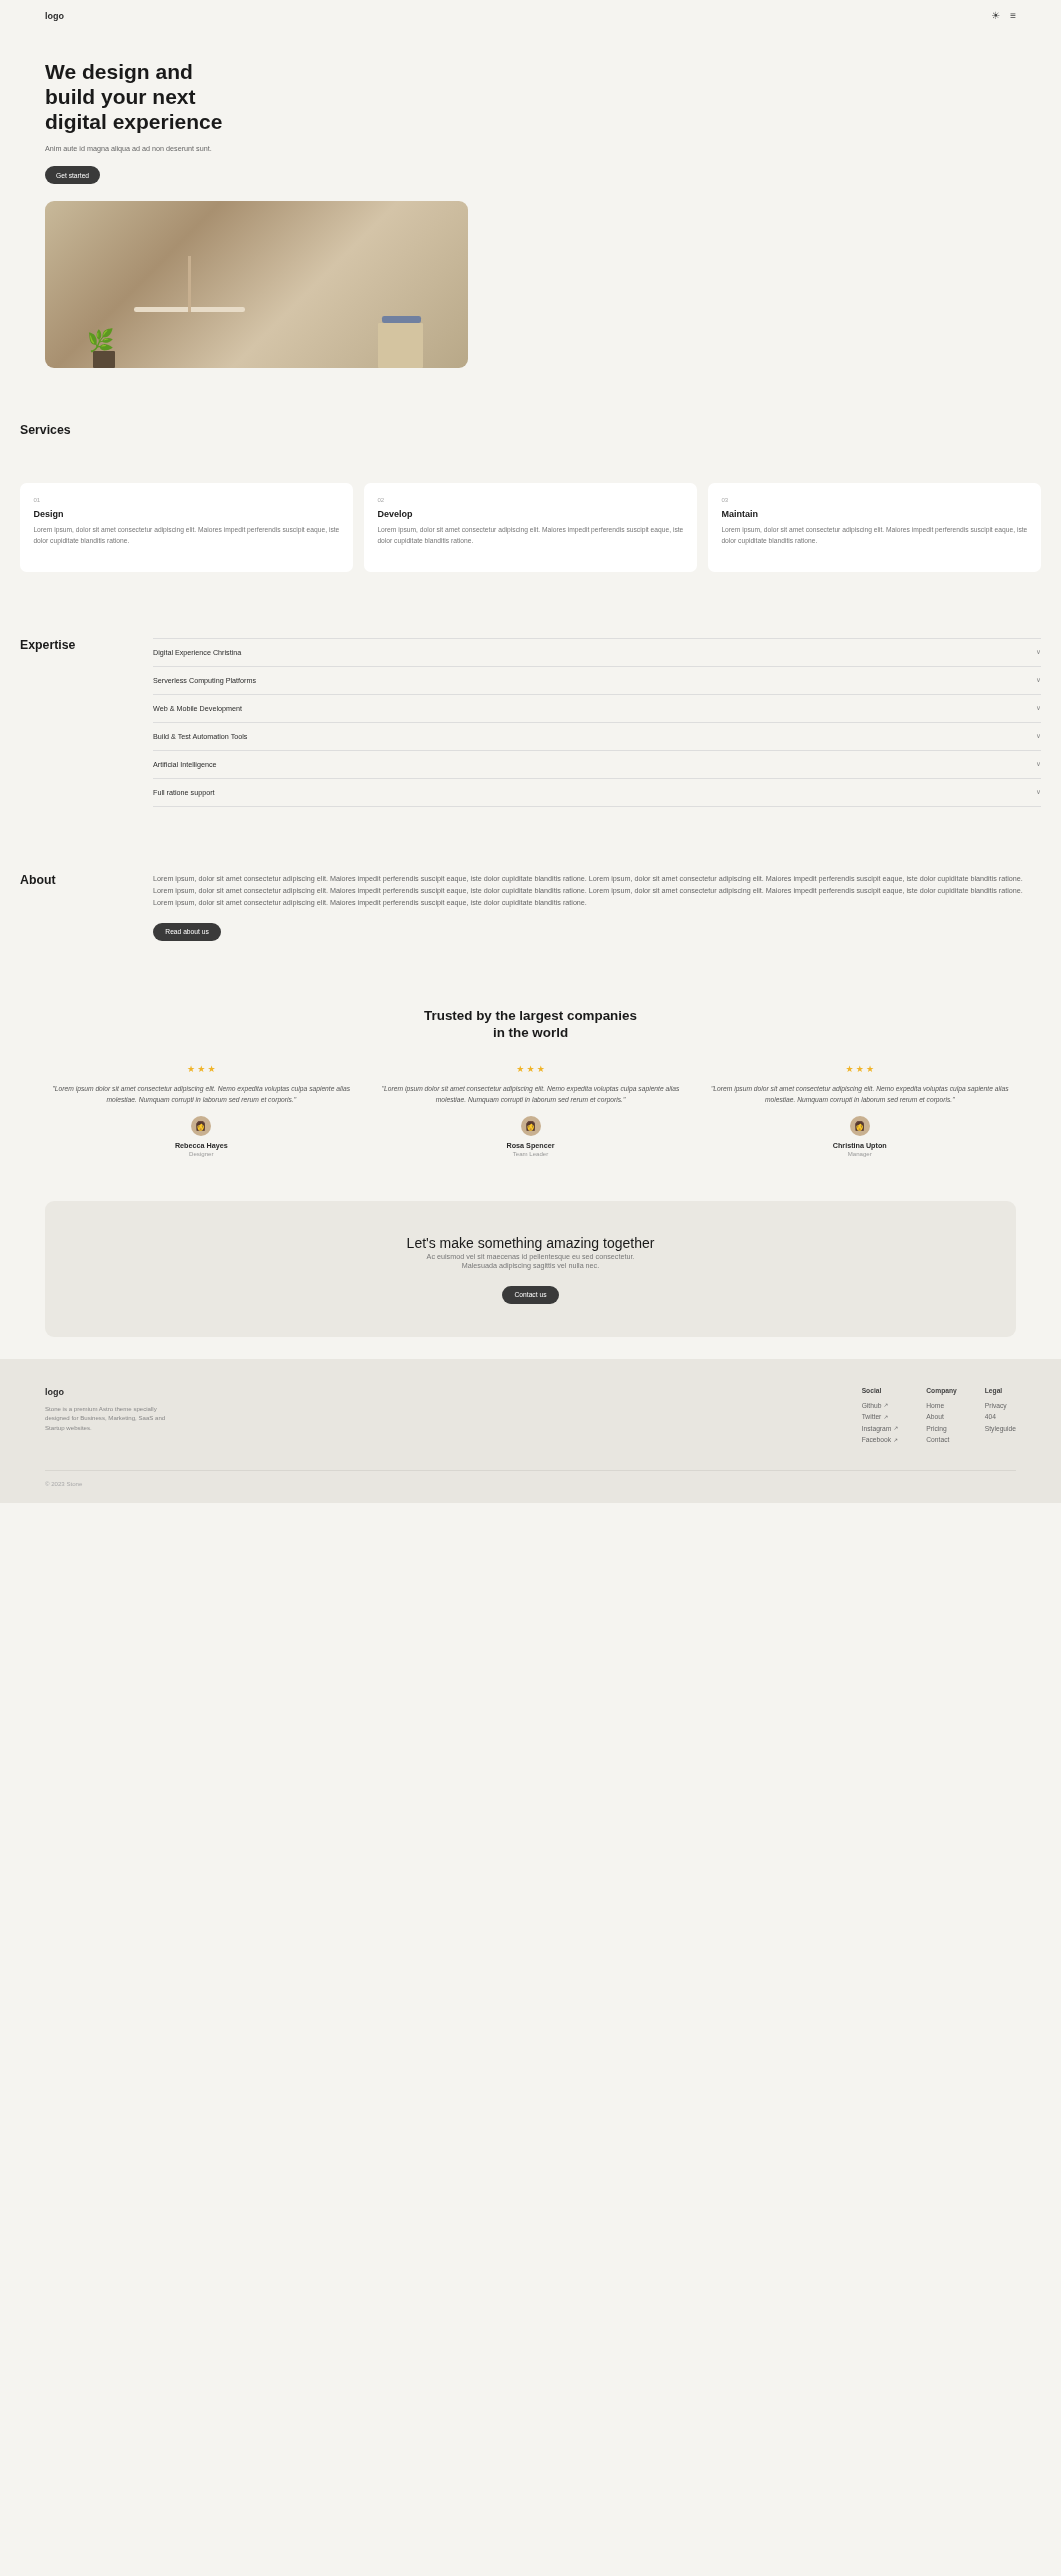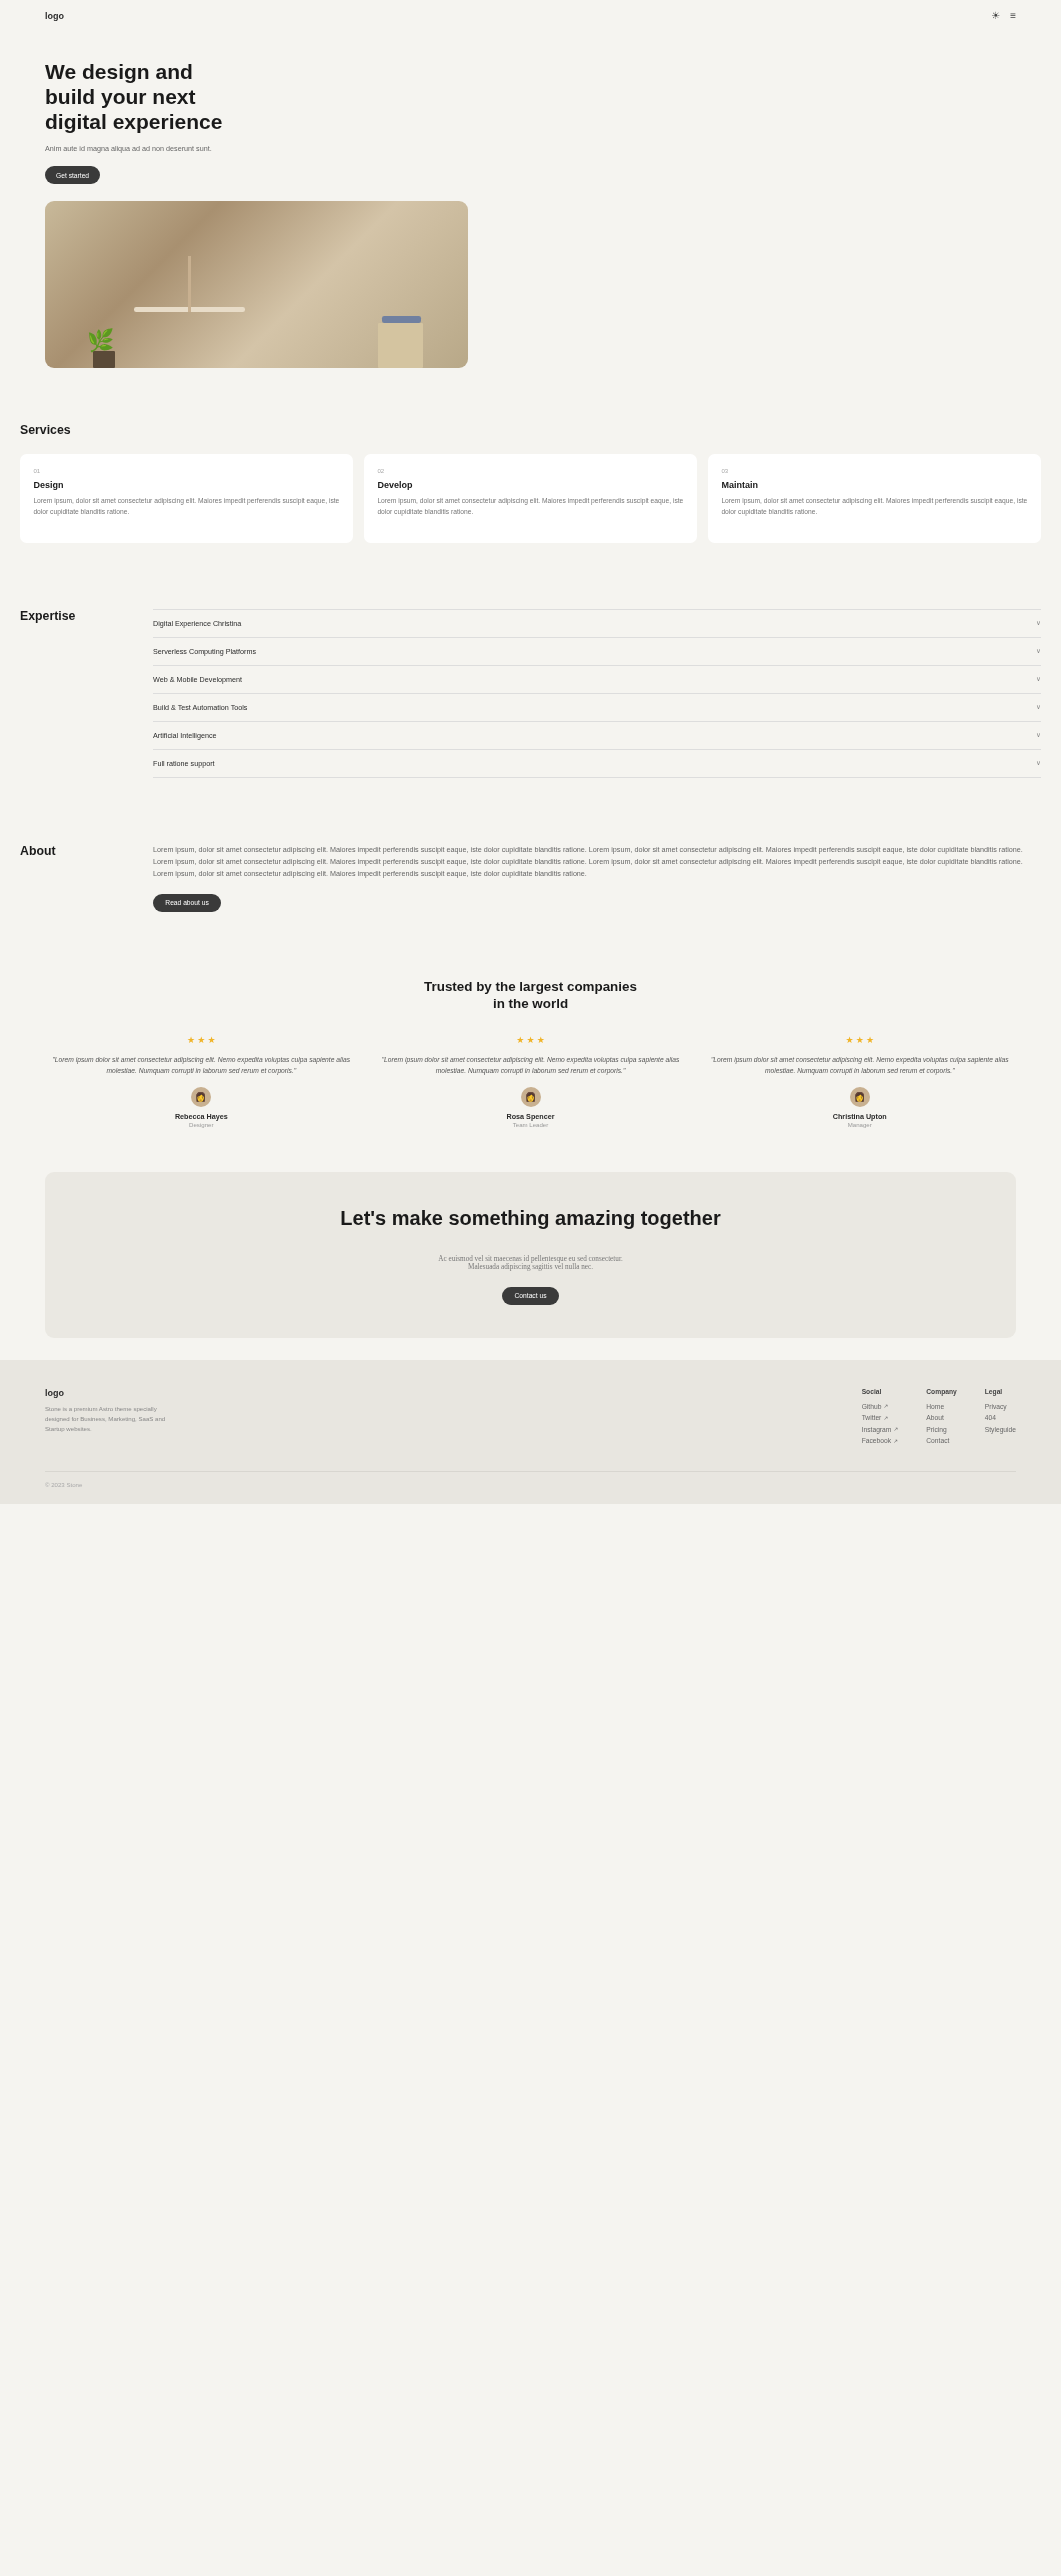--- a/index.html
+++ b/index.html
@@ -131,20 +131,21 @@
     .cards-row {
       display: flex;
       gap: 11px;
     }
     .service-card {
       background: #fff;
       border-radius: 6.7px;
       padding: 13.4px;
       flex: 1;
       min-height: 89px;
+      margin-top: 29px;
     }
     .card-number {
       font-size: 6.1px;
       color: #aaa;
       margin-bottom: 5.6px;
     }
     .card-title {
       font-size: 9px;
       font-weight: 600;
       margin-bottom: 6.7px;
@@ -275,34 +276,33 @@
 
     
     .cta-section {
       margin: 11px 45px 22px;
       background: #eae8e2;
       border-radius: 9px;
       padding: 33px 22px;
       text-align: center;
     }
     .cta-title {
-      font-size: 20px;
-      font-weight: 700;
+      font-size: 14px;
+      font-weight: 400;
       color: #1a1a1a;
-      margin-bottom: 24px;
+      margin-bottom: 0;
       line-height: 1.3;
     }
     .cta-desc {
       font-size: 7.2px;
       color: #777;
       margin-bottom: 15.6px;
       max-width: 212px;
       margin-left: auto;
       margin-right: auto;
-      font-family: Liberation Serif, serif;
     }
 
     
     footer {
       background: #e8e6e0;
       padding: 28px 45px 16.7px;
       margin-top: 22px;
     }
     .footer-top {
       display: flex;

